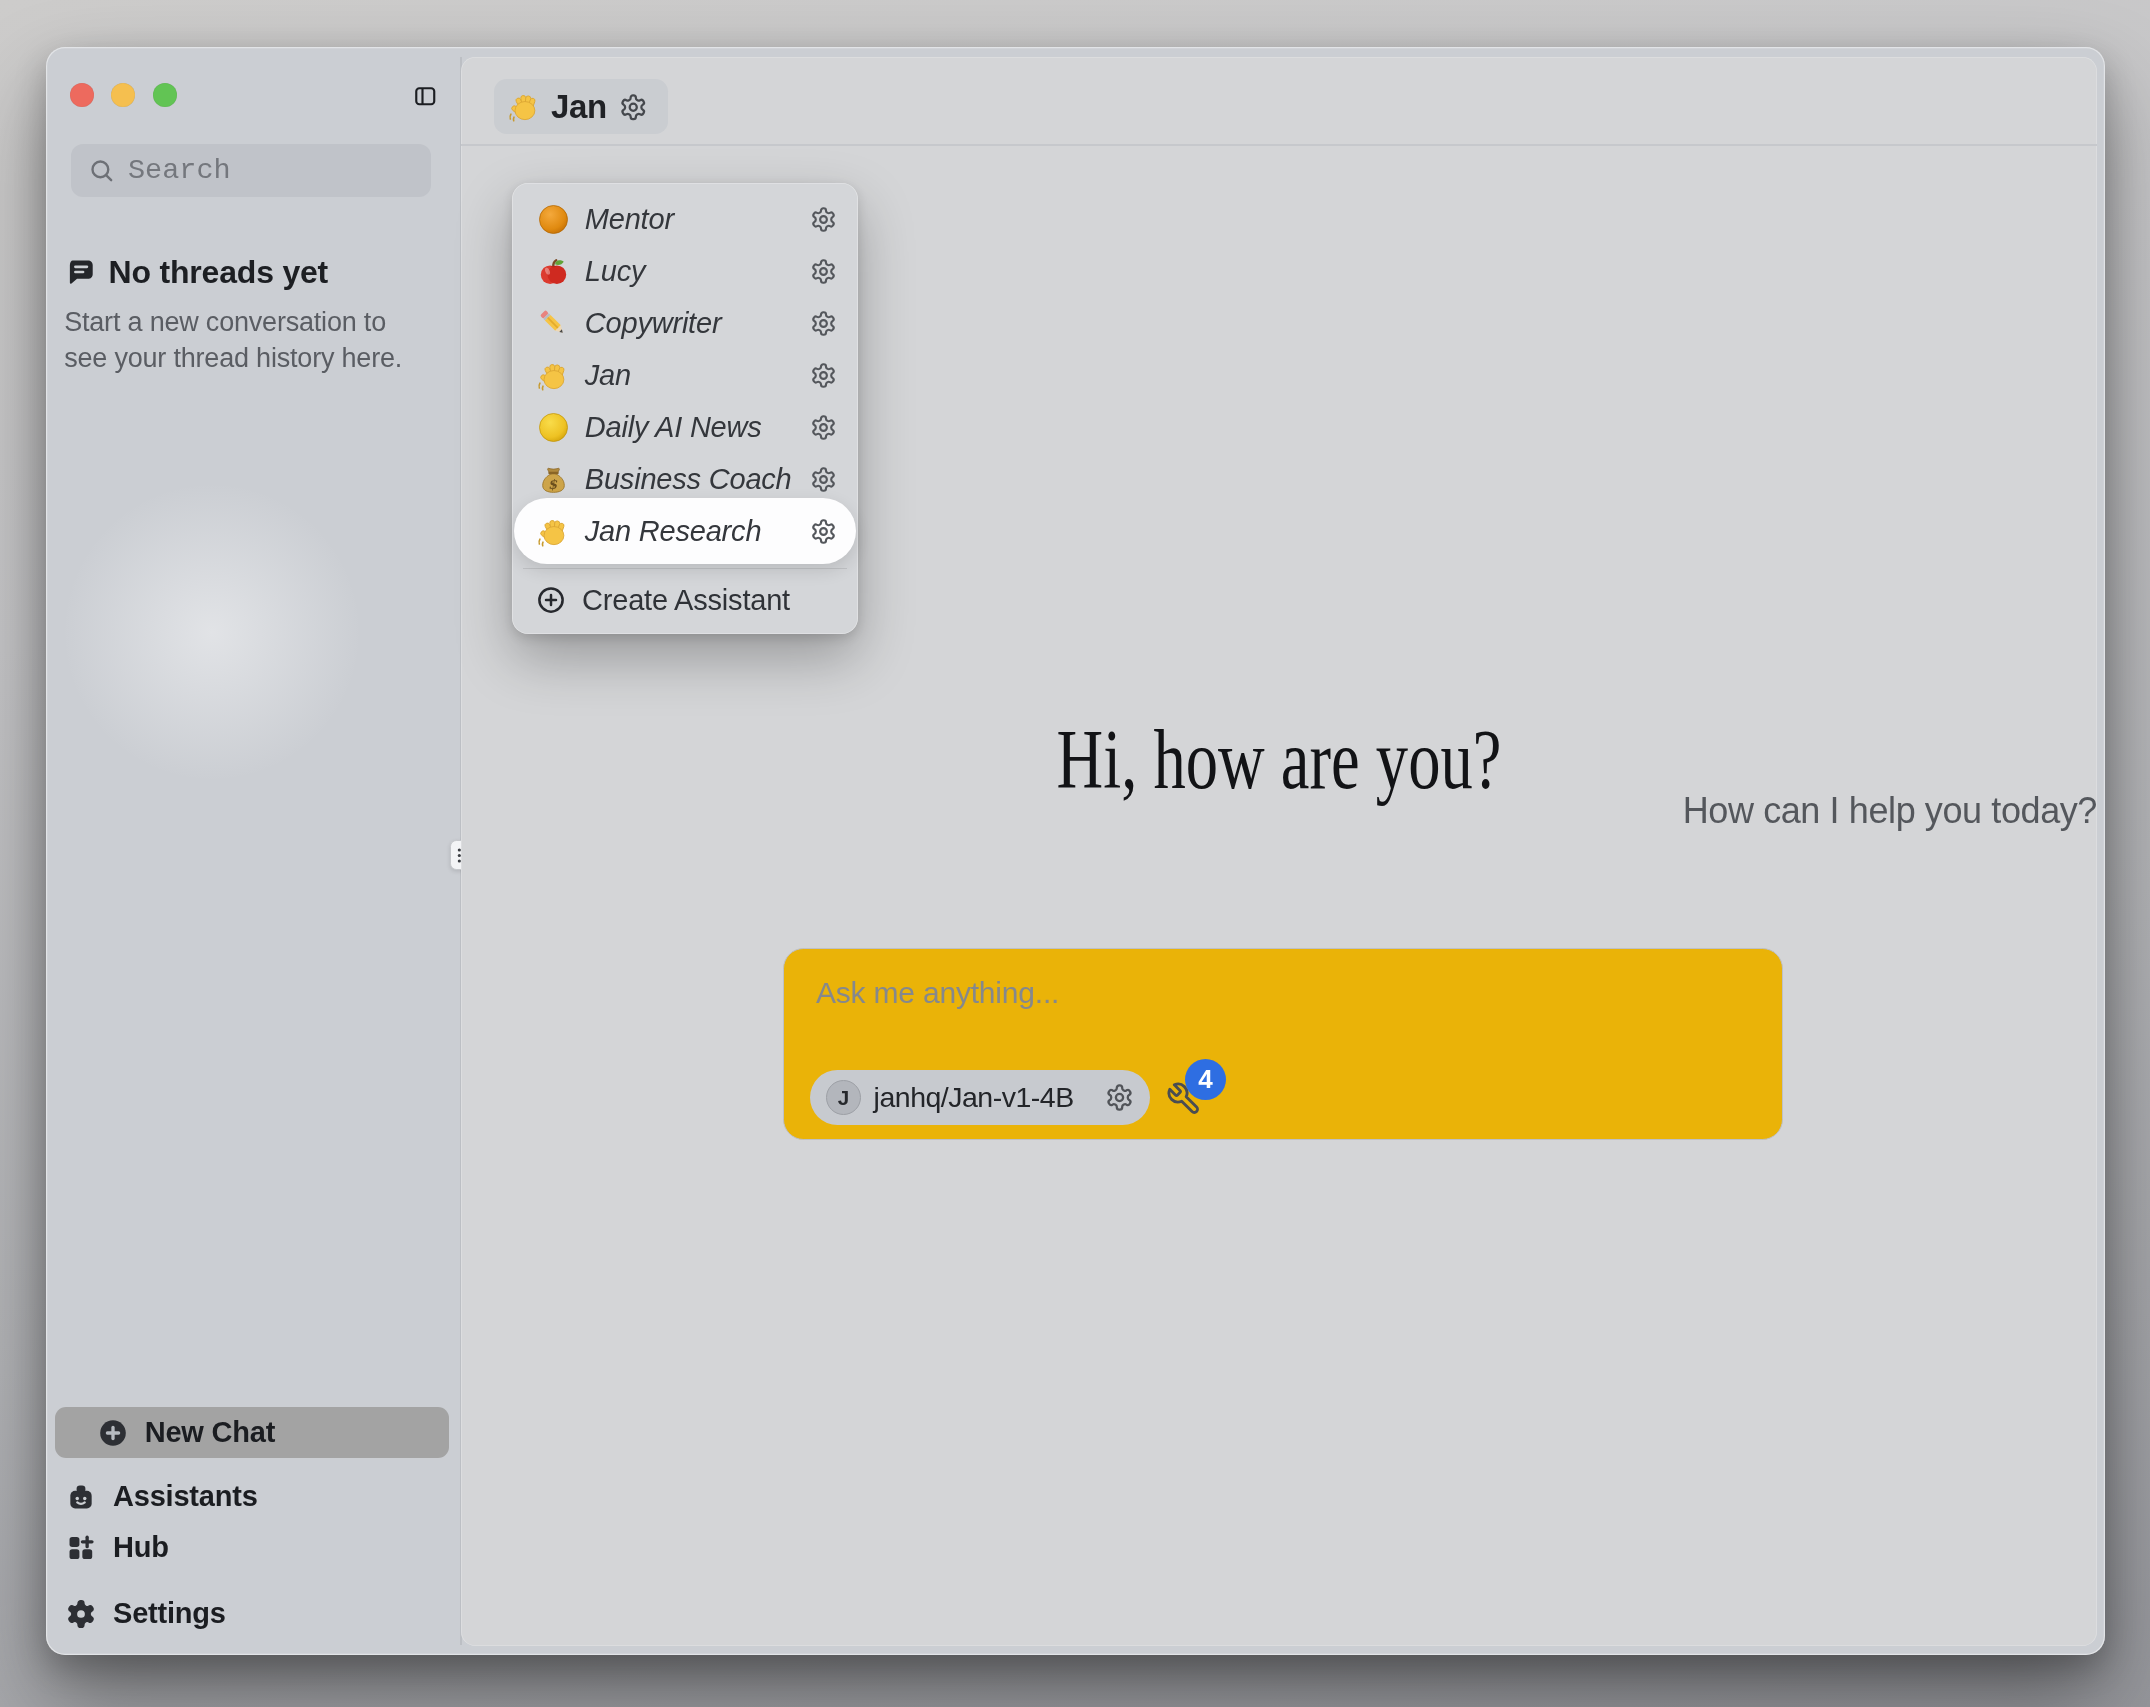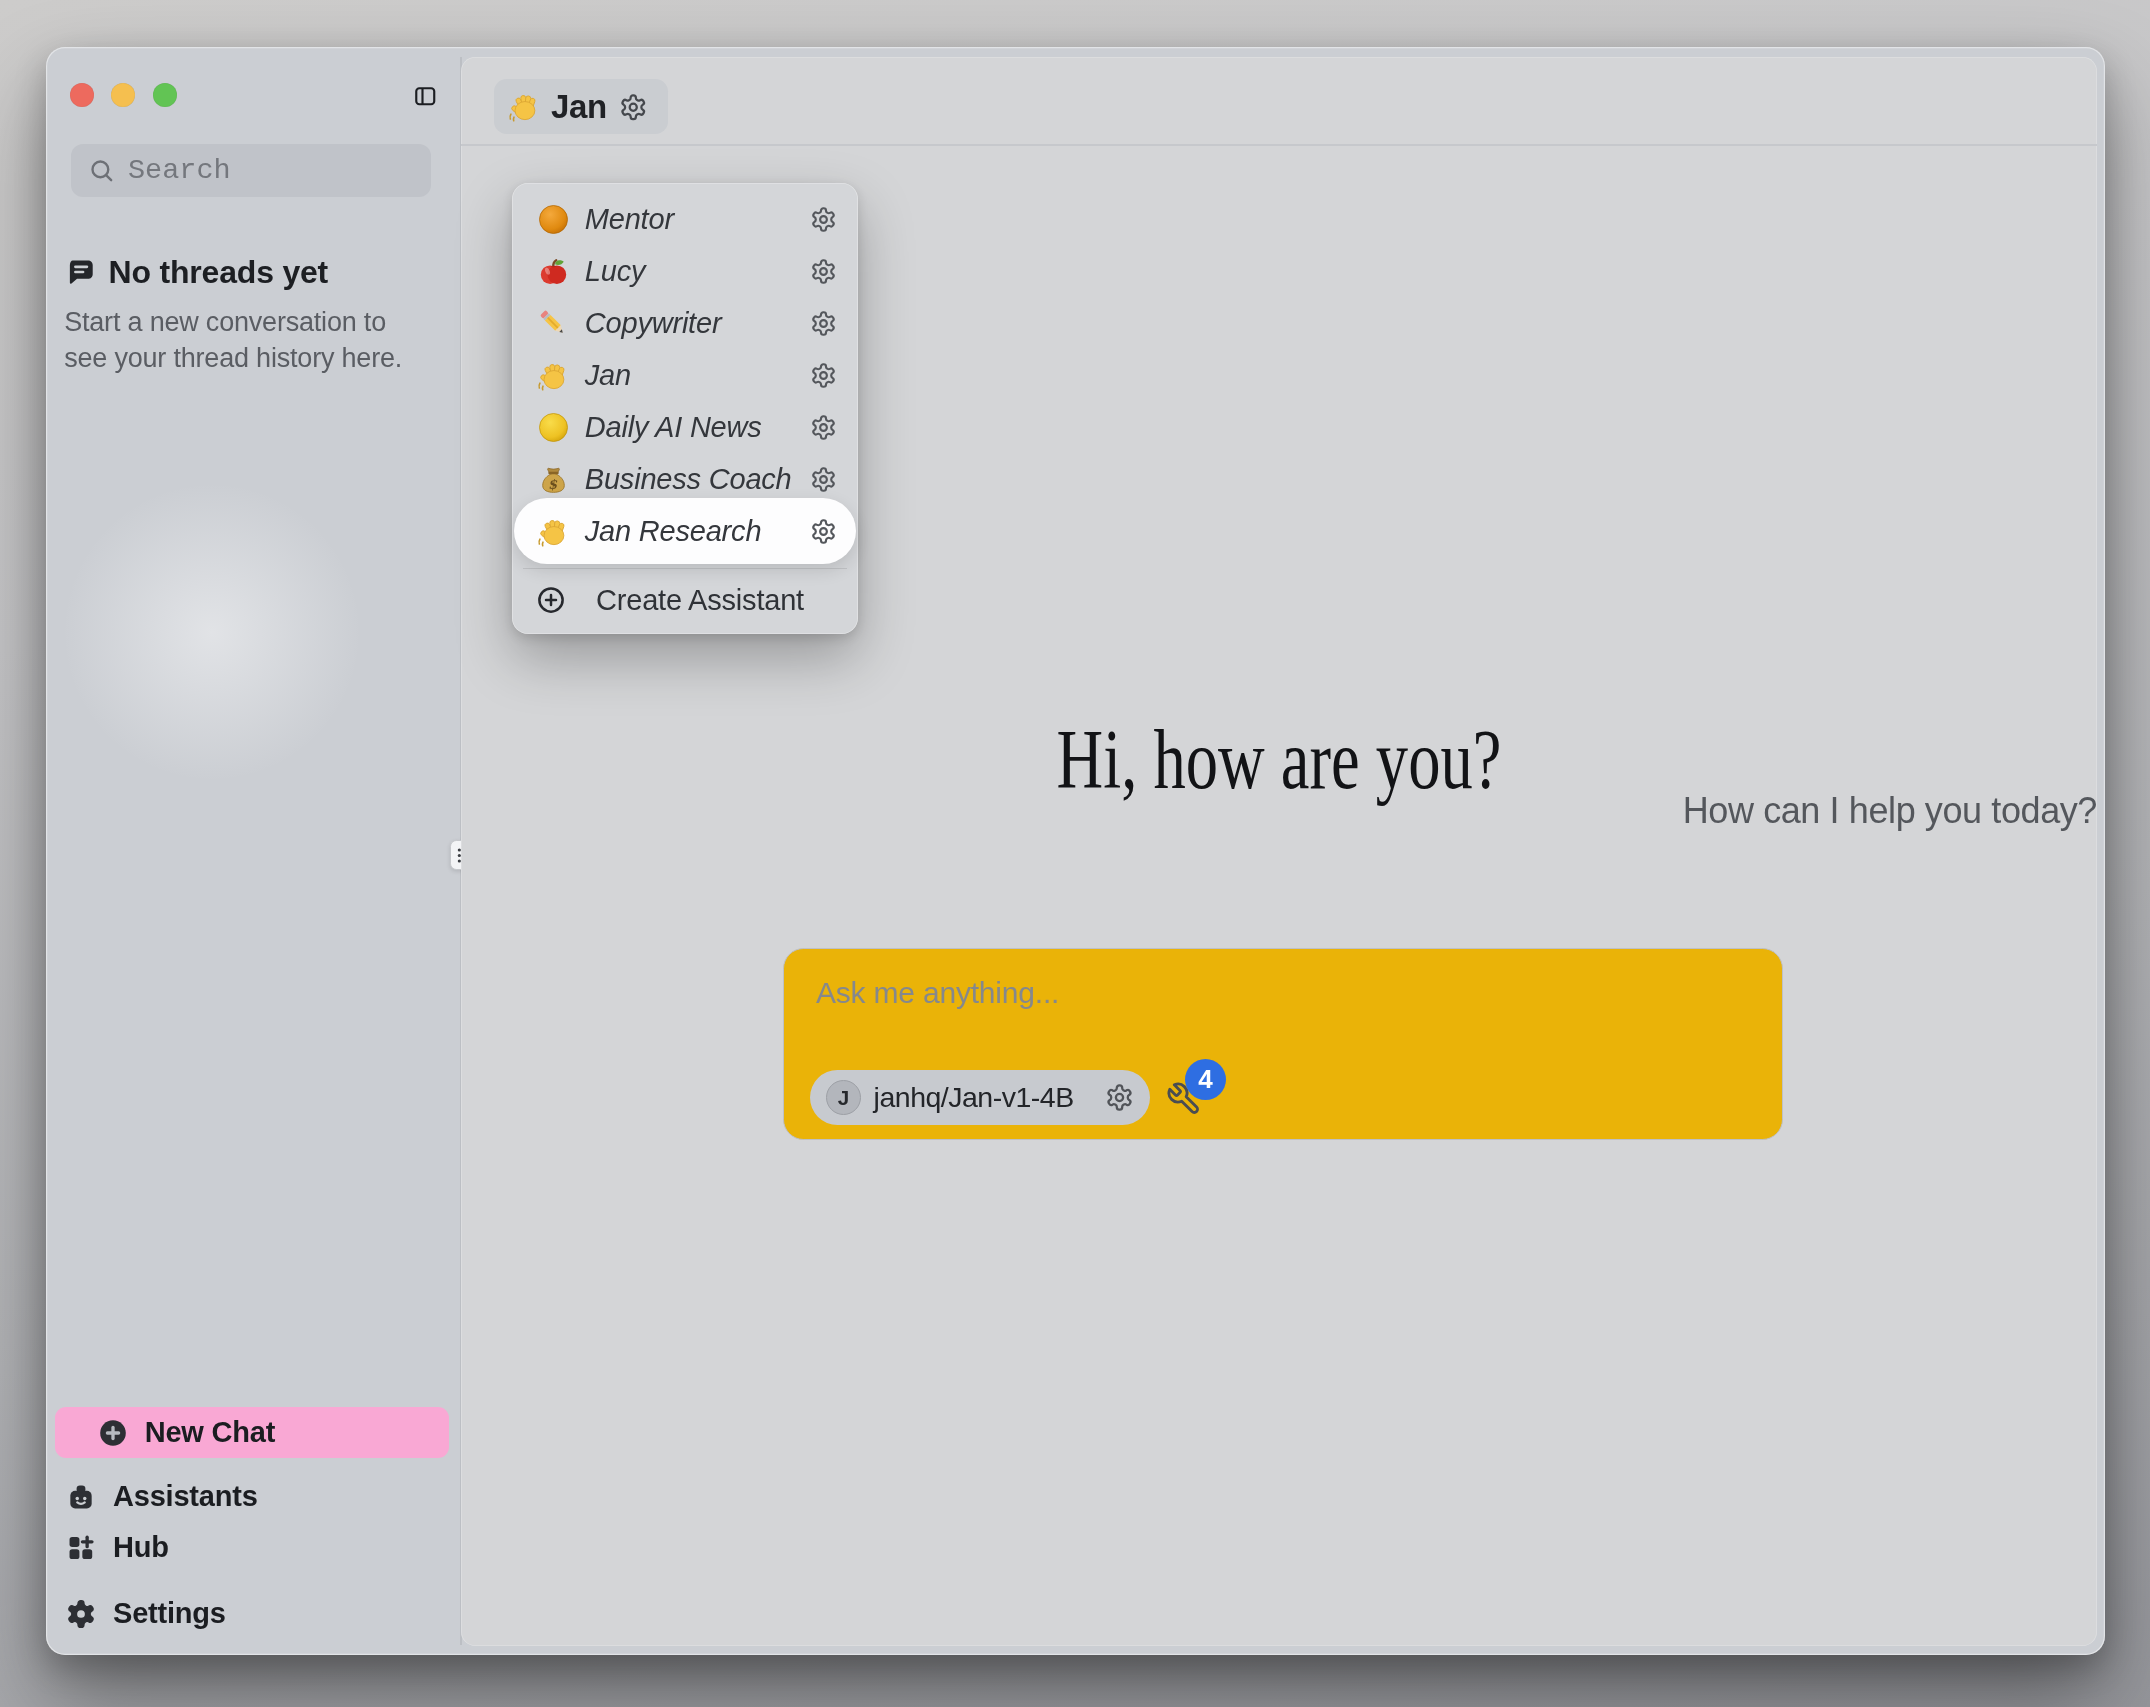--- a/index.html
+++ b/index.html
@@ -46,21 +46,21 @@
   .empty-head { display:flex; align-items:center; gap:13px; }
   .empty-head .ico { width:33px; height:33px; color:#24262a; }
   .empty-title { font-size:32px; font-weight:700; color:#1d1f23; letter-spacing:-0.2px; }
   .empty-desc { margin-top:14.2px; margin-left:1.6px; width:364px; font-size:27px; line-height:1.32; color:#5a5d63; letter-spacing:-0.2px; }
 
   .side-nav { position:absolute; left:8.7px; top:1360px; width:394px; }
   .nav-row {
     position:absolute; left:0; width:394px; height:51px; border-radius:11px;
     display:flex; align-items:center; padding:0 10.3px; cursor:pointer;
   }
-  .nav-row.active { background:#f9a8d4;padding-left:42px; }
+  .nav-row.active { background:#a3a3a3;padding-left:42px; }
   .nav-row .ico { width:32px; height:32px; color:#2d2f34; }
   .nav-row .lbl { margin-left:16px; font-size:29px; font-weight:600; color:#1b1d21; letter-spacing:-0.2px; }
 
   
   .divider { position:absolute; left:414px; top:10.3px; width:1.6px; height:1588px; background:rgba(0,0,0,.07); }
   .drag-handle {
     position:absolute; left:404px; top:793px; width:24px; height:30px;
     background:#f3f4f6; border:1.6px solid #c5c7cb; border-radius:6.3px;
     box-shadow:0 1.6px 4.7px rgba(0,0,0,.12); color:#3a3d42;
     display:flex; align-items:center; justify-content:center; cursor:col-resize;
@@ -97,21 +97,21 @@
   .menu-row .emoji { width:35px; height:35px; flex:0 0 auto; }
   .menu-row .lbl { margin-left:14.2px; font-size:29px; font-weight:500; color:#34373c; letter-spacing:-0.2px; flex:1; }
   .menu-row .gear { width:27px; height:27px; color:#54575c; flex:0 0 auto; }
   .menu-row.selected {
     background:#fdfdfe; border-radius:33px; height:66px; margin-top:-7.1px; margin-bottom:-7.1px;
     box-shadow:0 6.3px 17.4px rgba(0,0,0,.12); z-index:2;
   }
   .menu-sep { height:0.8px; background:rgba(0,0,0,.09); margin:11px 11px 5.5px 11px; }
   .create-row { display:flex; align-items:center; height:52px; padding:0 19px 0 24px; cursor:pointer; }
   .create-row .ico { width:30px; height:30px; color:#26282d; }
-  .create-row .lbl { margin-left:30px; font-size:29px; font-weight:500; color:#2f3237; letter-spacing:-0.2px; }
+  .create-row .lbl { margin-left:16px; font-size:29px; font-weight:500; color:#2f3237; letter-spacing:-0.2px; }
 
   
   .greeting {
     position:absolute; left:0; top:649px; width:100%; text-align:center;
     font-family:"Liberation Serif", serif; font-size:85px; line-height:1.25;
     color:#121316; transform:scaleX(.76); letter-spacing:0;
   }
   .sub-greeting {
     position:absolute; left:0; top:733px; width:100%; text-align:right;
     font-size:36px; color:#54575c; letter-spacing:-0.4px;

